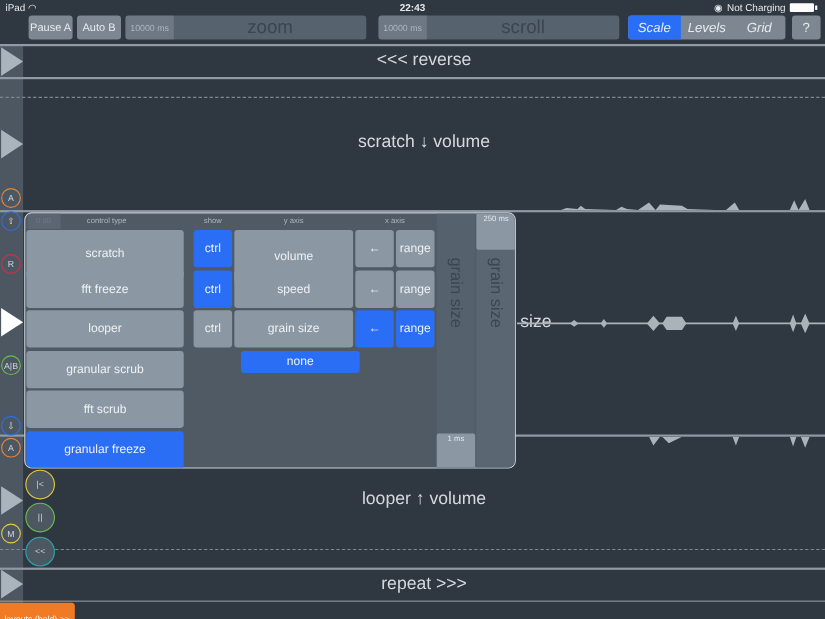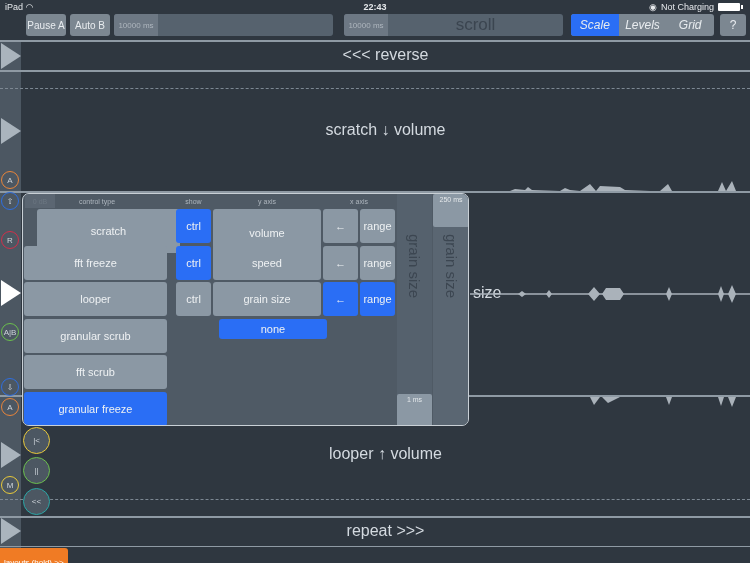--- a/index.html
+++ b/index.html
@@ -60,20 +60,21 @@
       <span>Not Charging</span>
       <span class="battery"></span>
     </div>
   </div>
 
   <div class="toolbar">
     <div class="tbtn" style="left:26px;width:40px;">Pause A</div>
     <div class="tbtn" style="left:70px;width:40px;">Auto B</div>
     <div class="slider" style="left:114px;width:219px;">
       <div class="knob">10000 ms</div>
+      <div class="label">zoom</div>
     </div>
     <div class="slider" style="left:344px;width:219px;">
       <div class="knob">10000 ms</div>
       <div class="label">scroll</div>
     </div>
     <div class="seg">
       <div class="active">Scale</div>
       <div>Levels</div>
       <div>Grid</div>
     </div>
@@ -126,21 +127,21 @@
     <path d="M40 0 L120 0 L124 8 L130 0 L132 0 L138 6 L150 0 L196 0 L199 8 L202 0 L248 0 L251 9 L254 0 L258 0 L262 10 L266 0 L60 0 Z" fill="#aab2ba"></path>
   </svg>
 
   <div class="popup">
     <div class="hdr" style="left:2px;width:30px;color:#6c7782;background:#5b6672;">0 dB</div>
     <div class="hdr" style="left:2px;width:144px;">control type</div>
     <div class="hdr" style="left:153px;width:35px;">show</div>
     <div class="hdr" style="left:190px;width:108px;">y axis</div>
     <div class="hdr" style="left:300px;width:72px;">x axis</div>
 
-    <div class="pbtn" style="left:14px;top:15px;width:143px;height:44px;">scratch</div>
+    <div class="pbtn" style="left:1px;top:15px;width:143px;height:44px;">scratch</div>
     <div class="pbtn" style="left:1px;top:52px;width:143px;height:34px;">fft freeze</div>
     <div class="pbtn" style="left:1px;top:88px;width:143px;height:34px;">looper</div>
     <div class="pbtn" style="left:1px;top:125px;width:143px;height:34px;">granular scrub</div>
     <div class="pbtn" style="left:1px;top:161px;width:143px;height:34px;">fft scrub</div>
     <div class="pbtn on" style="left:1px;top:198px;width:143px;height:34px;">granular freeze</div>
 
     <div class="pbtn on" style="left:153px;top:15px;width:35px;height:34px;">ctrl</div>
     <div class="pbtn" style="left:190px;top:15px;width:108px;height:48px;">volume</div>
     <div class="pbtn" style="left:300px;top:15px;width:35px;height:34px;">←</div>
     <div class="pbtn" style="left:337px;top:15px;width:35px;height:34px;">range</div>

